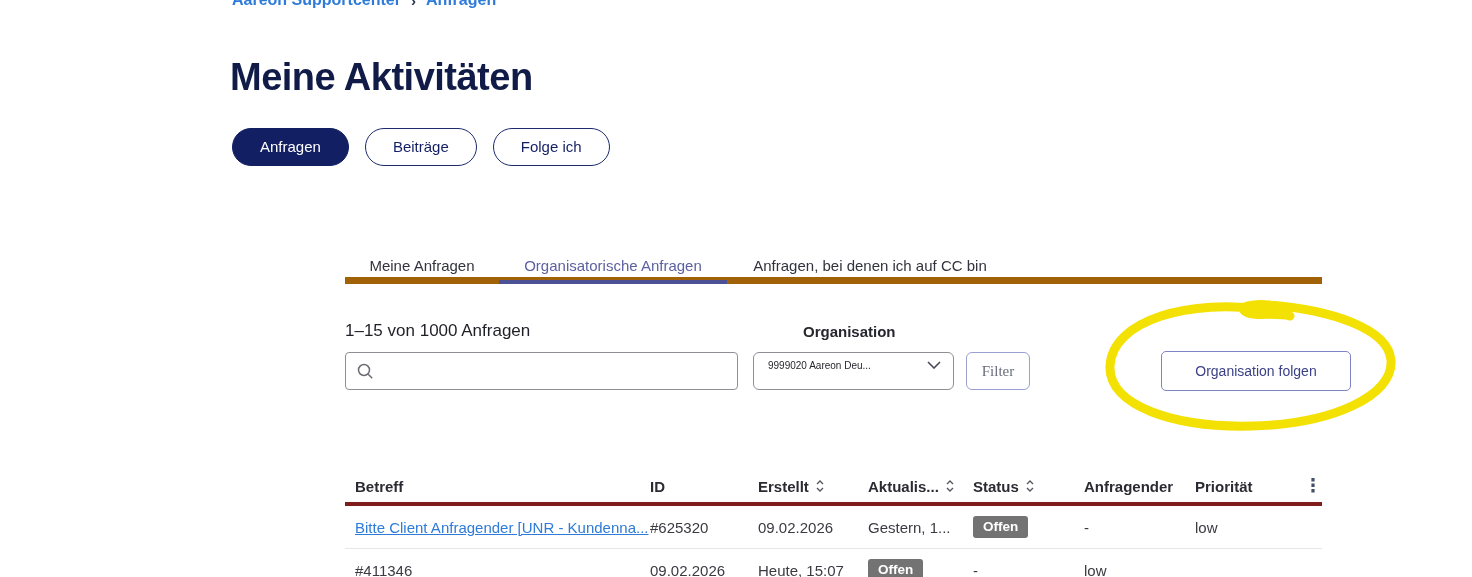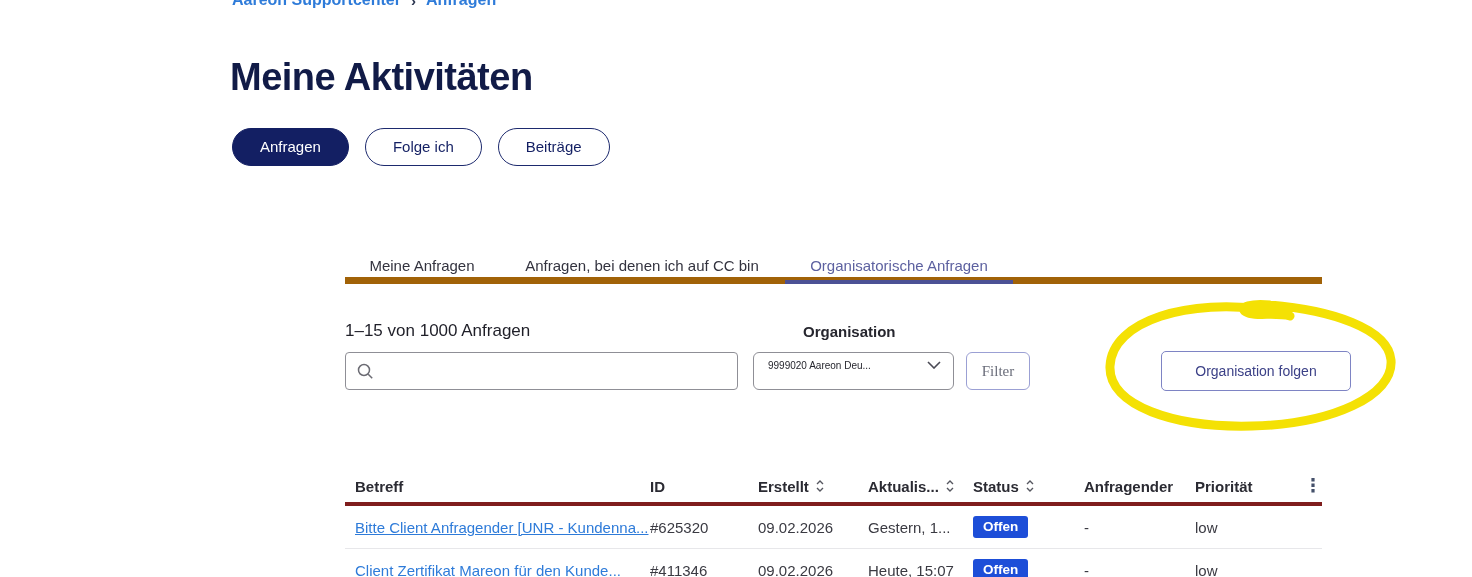--- a/index.html
+++ b/index.html
@@ -60,48 +60,48 @@
   .table { position:absolute; left:345px; top:470px; width:977px; }
   .trow { display:grid; grid-template-columns:305px 108px 110px 105px 111px 111px 95px 32px;
           align-items:center; }
   .thead { height:36px; border-bottom:4px solid #7f1d1d; font-size:15px; font-weight:700; color:#2b2b33; }
   .th { display:flex; align-items:center; gap:6px; }
   .th:first-child, .td:first-child { padding-left:10px; }
   .sort-icon { display:inline-flex; cursor:pointer; }
   .tbody-row { height:43px; border-bottom:1px solid #e7e7ea; font-size:15px; color:#3a3a42; }
   .td { white-space:nowrap; overflow:hidden; }
   .row-link { color:#2e7bd9; text-decoration:underline; cursor:pointer; }
-  .badge-open { display:inline-block; background:#1d4ed8; color:#fff; font-weight:700;
+  .badge-open { display:inline-block; background:#737373; color:#fff; font-weight:700;
                 font-size:13.5px; padding:4px 10px; border-radius:3px; line-height:1; }
   .kebab { font-size:18px; font-weight:700; color:#44506a; cursor:pointer; line-height:1;
            letter-spacing:0; display:inline-block; transform:scaleY(1.05); }
 </style>
 </head>
 <body>
 
 <div class="stage">
 
   <nav class="breadcrumb">
     <a class="crumb">Aareon Supportcenter</a>
     <span class="crumb-sep">›</span>
     <a class="crumb">Anfragen</a>
   </nav>
 
   <h1 class="page-title">Meine Aktivitäten</h1>
 
   <div class="pills">
     <button class="pill active">Anfragen</button>
+    <button class="pill">Beiträge</button>
     <button class="pill">Folge ich</button>
-    <button class="pill">Beiträge</button>
   </div>
 
   <div class="tabs">
     <div class="tab tab-1">Meine Anfragen</div>
+    <div class="tab tab-3 active">Organisatorische Anfragen</div>
     <div class="tab tab-2">Anfragen, bei denen ich auf CC bin</div>
-    <div class="tab tab-3 active">Organisatorische Anfragen</div>
   </div>
 
   <div class="count-text">1–15 von 1000 Anfragen</div>
 
   <div class="searchbox">
     <span style="display:inline-flex;">
       <svg width="18" height="18" viewBox="0 0 18 18">
         <circle cx="8" cy="8" r="5.5" stroke="#6b6b73" fill="none" stroke-width="1.5"></circle>
         <line x1="12.2" y1="12.2" x2="16.2" y2="16.2" stroke="#6b6b73" stroke-width="1.5"></line>
       </svg>
@@ -190,23 +190,20 @@
       <div class="td">Gestern, 1...</div>
       <div class="td">
         <span class="badge-open">Offen</span>
       </div>
       <div class="td">-</div>
       <div class="td">low</div>
       <div class="td"></div>
     </div>
 
     <div class="trow tbody-row">
-      <div class="td">
-        <a class="row-link">Client Zertifikat Mareon für den Kunde...</a>
-      </div>
       <div class="td">#411346</div>
       <div class="td">09.02.2026</div>
       <div class="td">Heute, 15:07</div>
       <div class="td">
         <span class="badge-open">Offen</span>
       </div>
       <div class="td">-</div>
       <div class="td">low</div>
       <div class="td"></div>
     </div>

